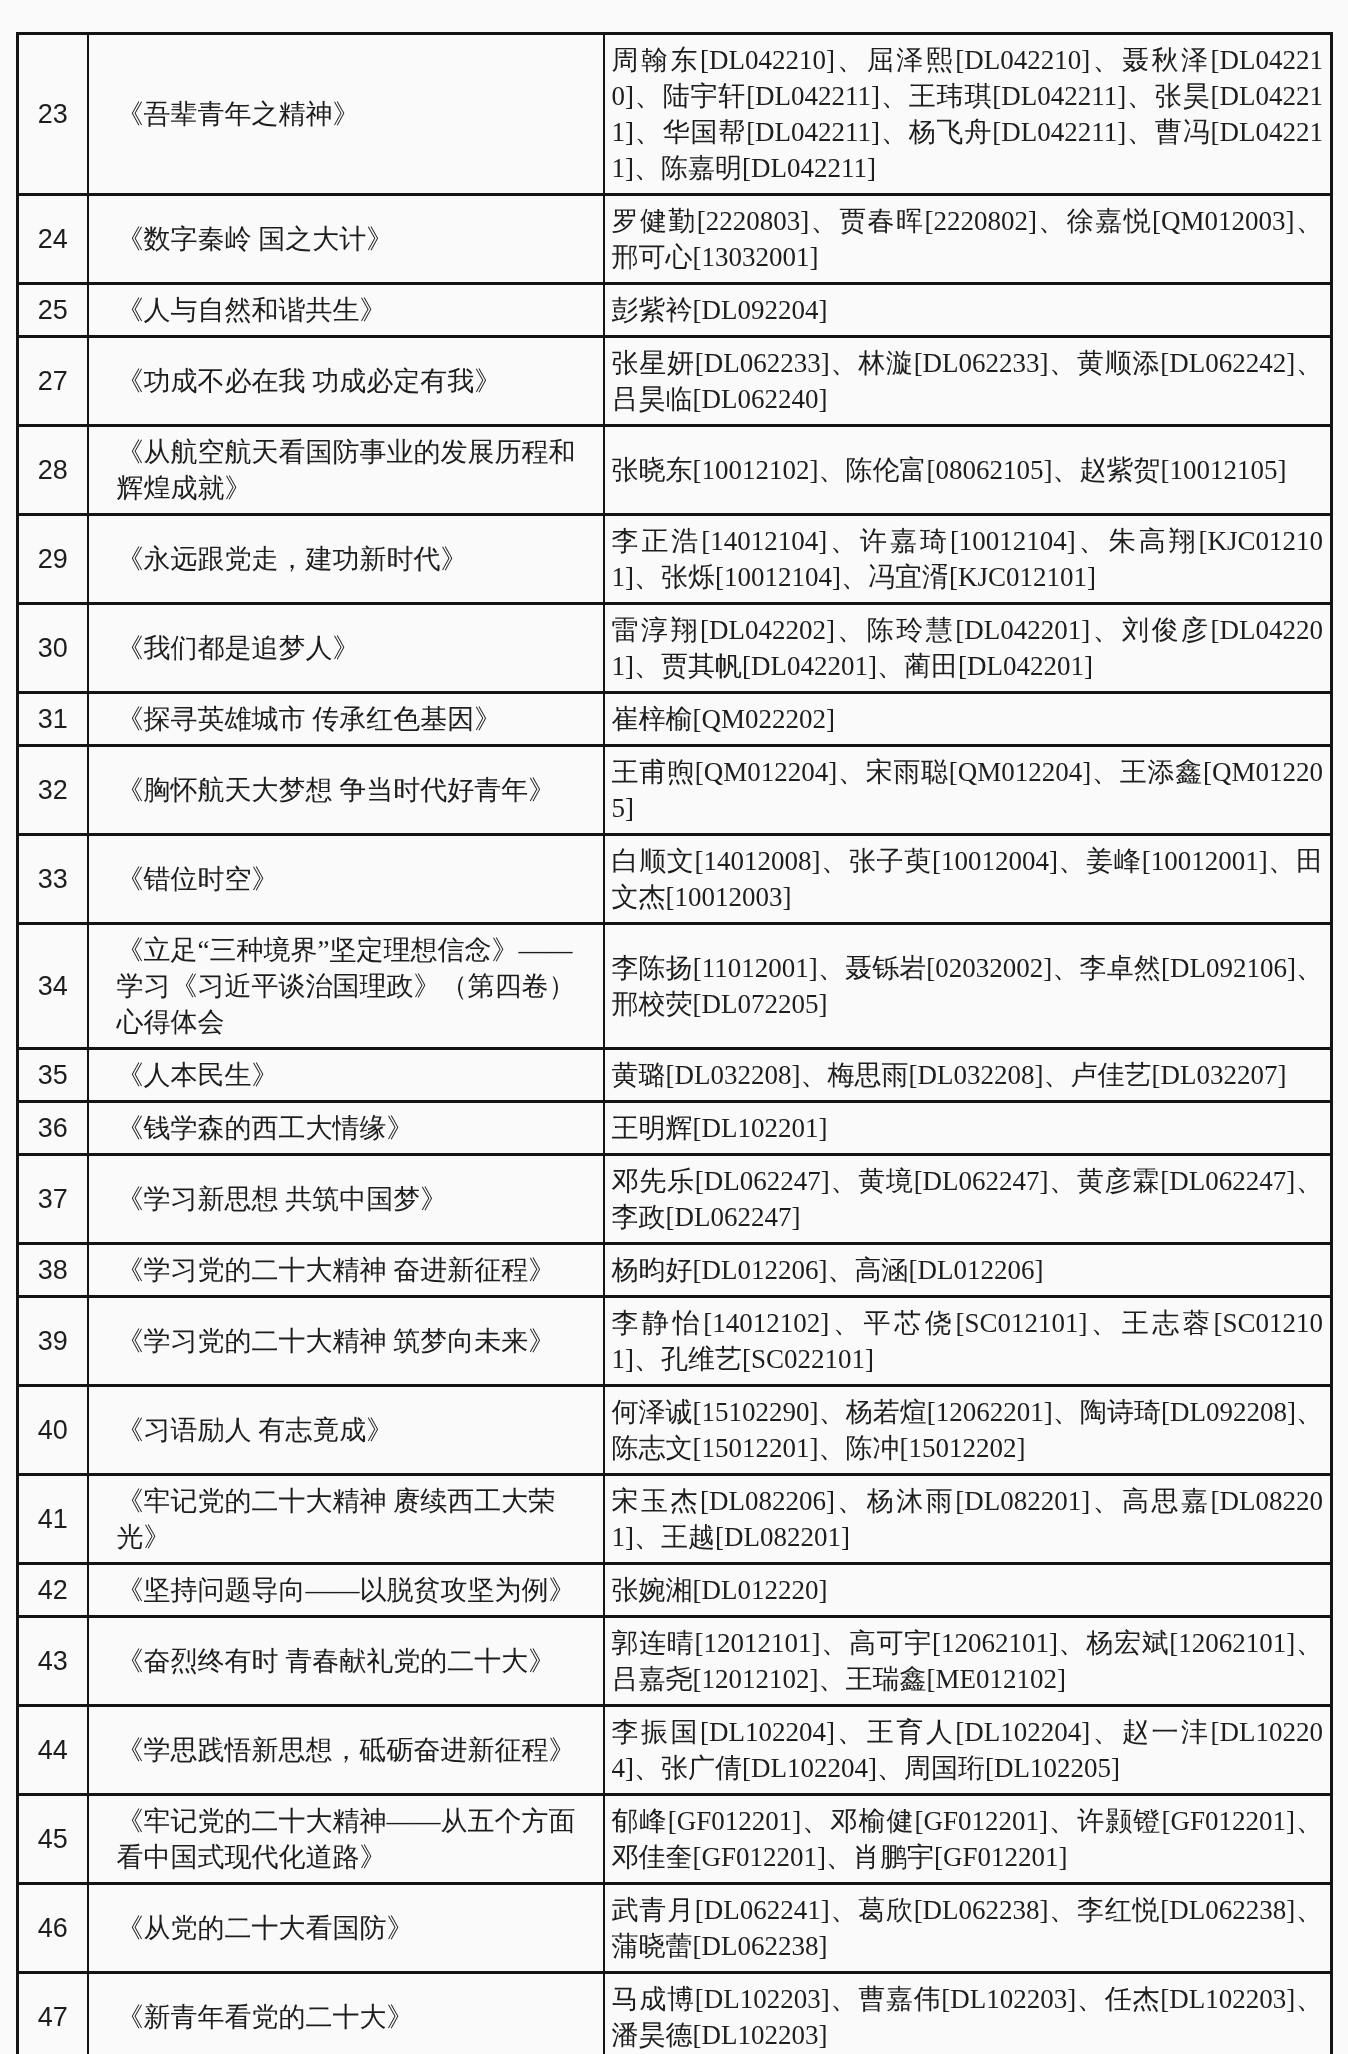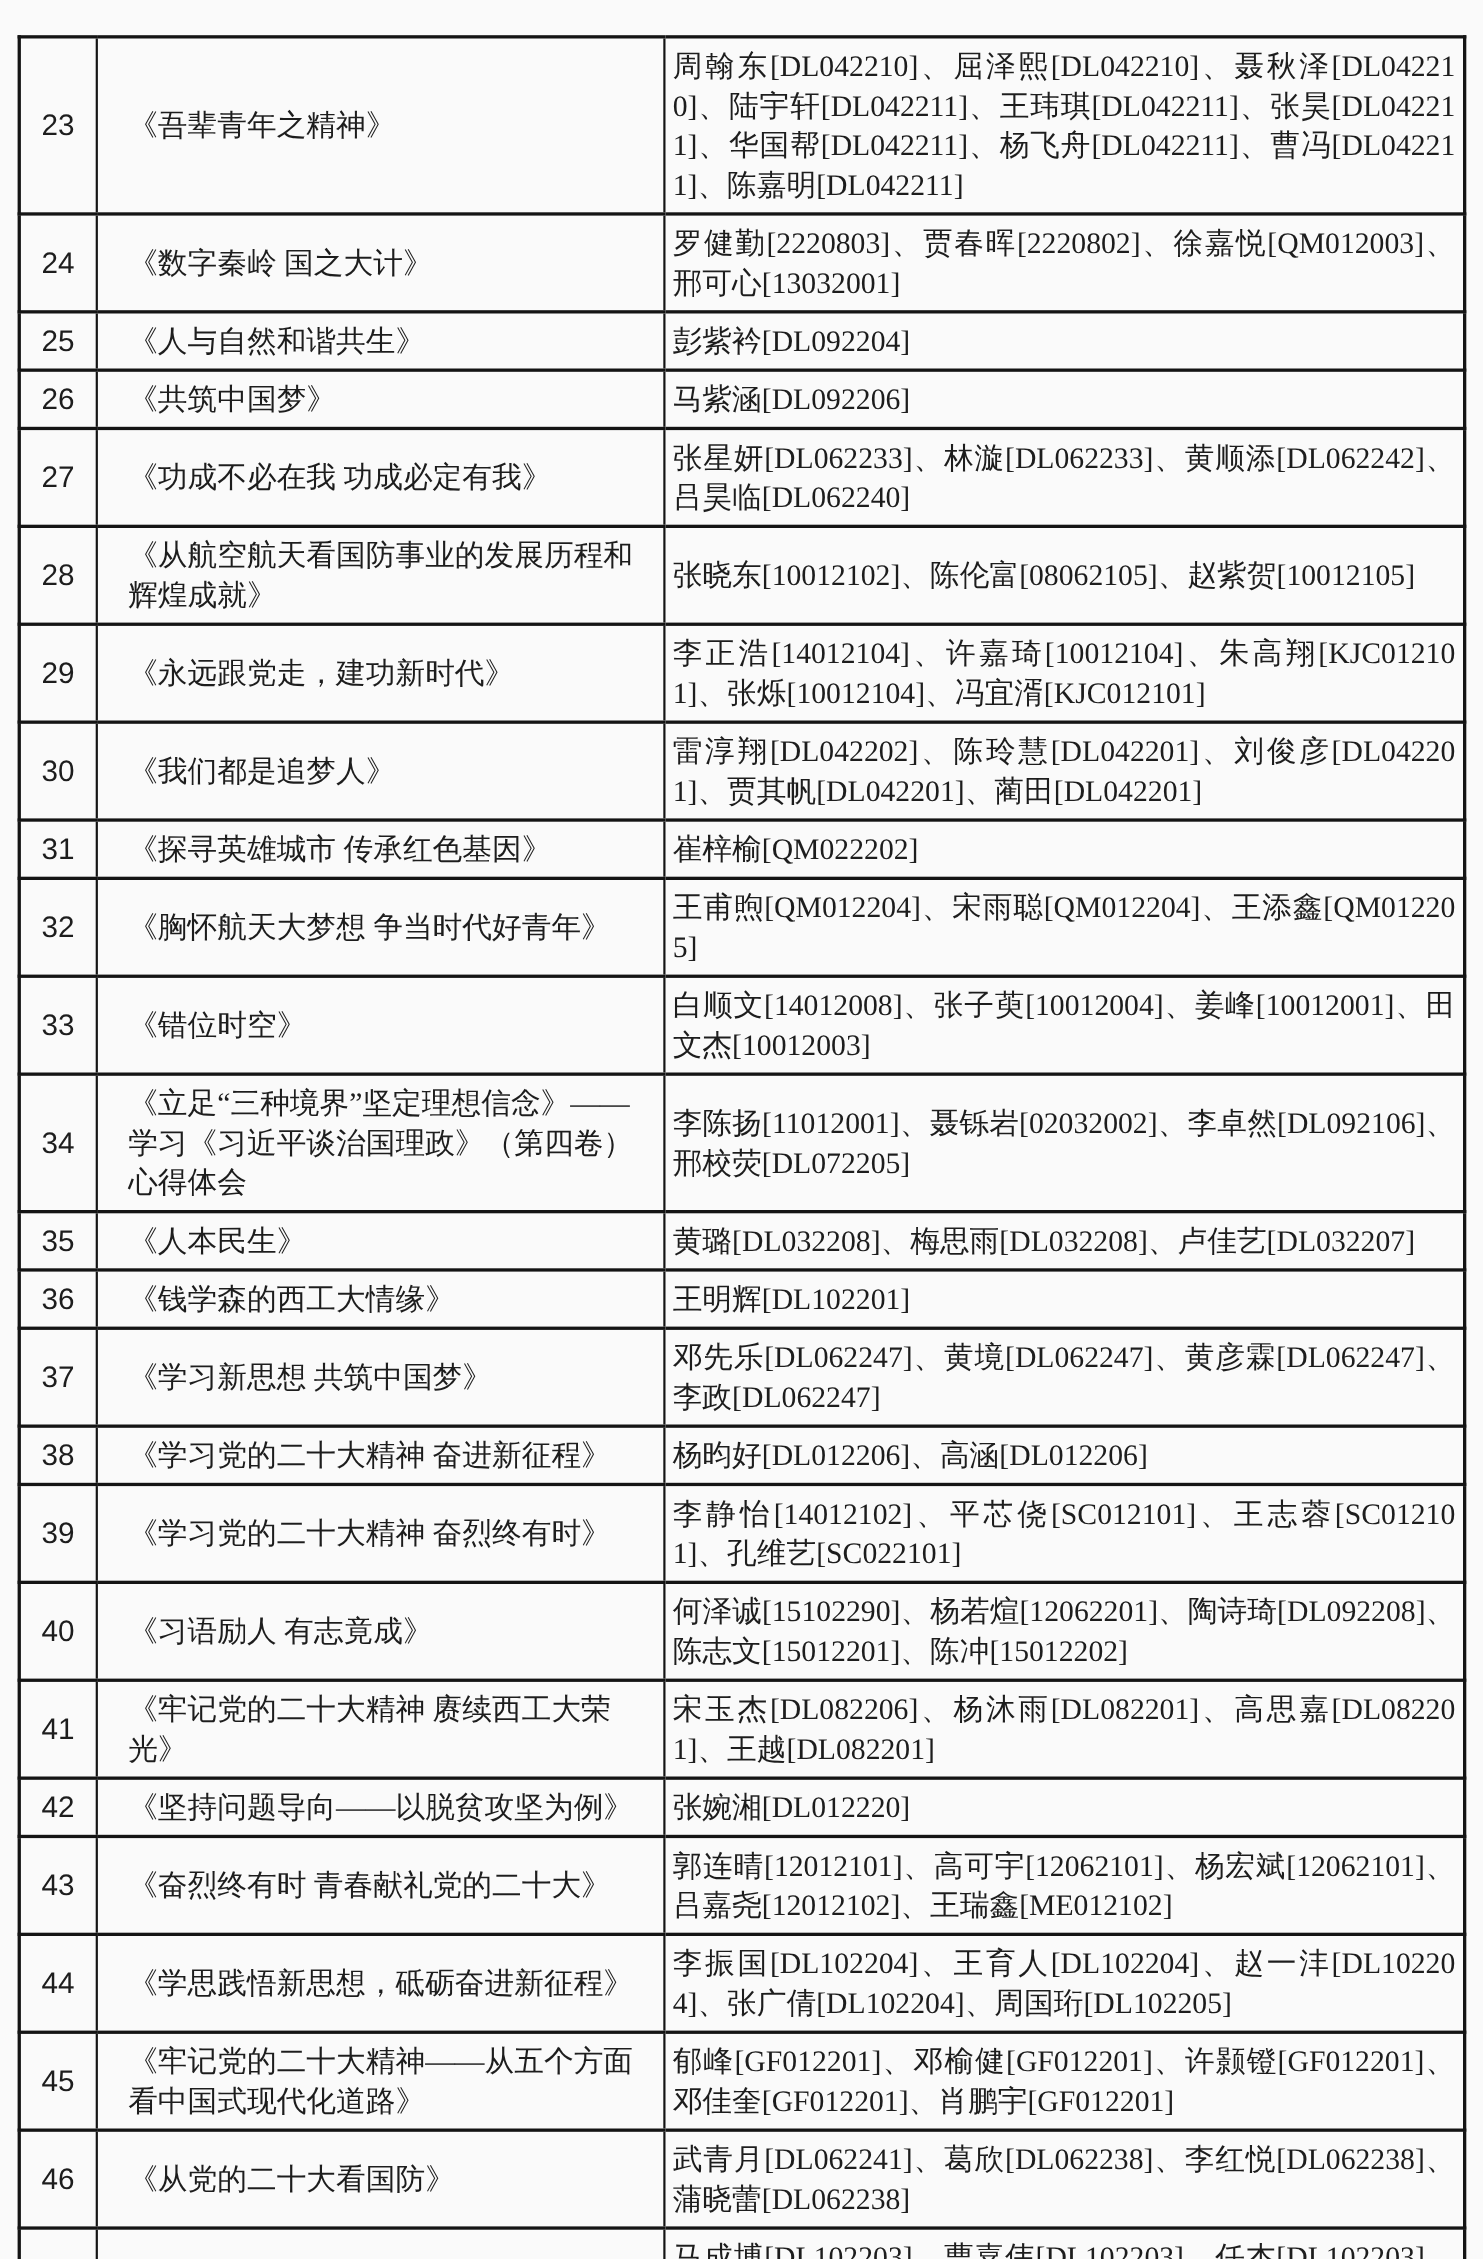--- a/index.html
+++ b/index.html
@@ -70,25 +70,20 @@
         <td class="cell-no">24</td>
         <td class="cell-title">《数字秦岭 国之大计》</td>
         <td class="cell-members">罗健勤[2220803]、贾春晖[2220802]、徐嘉悦[QM012003]、邢可心[13032001]</td>
       </tr>
       <tr>
         <td class="cell-no">25</td>
         <td class="cell-title">《人与自然和谐共生》</td>
         <td class="cell-members">彭紫衿[DL092204]</td>
       </tr>
       <tr>
-        <td class="cell-no">26</td>
-        <td class="cell-title">《共筑中国梦》</td>
-        <td class="cell-members">马紫涵[DL092206]</td>
-      </tr>
-      <tr>
         <td class="cell-no">27</td>
         <td class="cell-title">《功成不必在我 功成必定有我》</td>
         <td class="cell-members">张星妍[DL062233]、林漩[DL062233]、黄顺添[DL062242]、吕昊临[DL062240]</td>
       </tr>
       <tr>
         <td class="cell-no">28</td>
         <td class="cell-title">《从航空航天看国防事业的发展历程和辉煌成就》</td>
         <td class="cell-members">张晓东[10012102]、陈伦富[08062105]、赵紫贺[10012105]</td>
       </tr>
       <tr>
@@ -136,21 +131,21 @@
         <td class="cell-title">《学习新思想 共筑中国梦》</td>
         <td class="cell-members">邓先乐[DL062247]、黄境[DL062247]、黄彦霖[DL062247]、李政[DL062247]</td>
       </tr>
       <tr>
         <td class="cell-no">38</td>
         <td class="cell-title">《学习党的二十大精神 奋进新征程》</td>
         <td class="cell-members">杨昀好[DL012206]、高涵[DL012206]</td>
       </tr>
       <tr>
         <td class="cell-no">39</td>
-        <td class="cell-title">《学习党的二十大精神 奋烈终有时》</td>
+        <td class="cell-title">《学习党的二十大精神 筑梦向未来》</td>
         <td class="cell-members">李静怡[14012102]、平芯侥[SC012101]、王志蓉[SC012101]、孔维艺[SC022101]</td>
       </tr>
       <tr>
         <td class="cell-no">40</td>
         <td class="cell-title">《习语励人 有志竟成》</td>
         <td class="cell-members">何泽诚[15102290]、杨若煊[12062201]、陶诗琦[DL092208]、陈志文[15012201]、陈冲[15012202]</td>
       </tr>
       <tr>
         <td class="cell-no">41</td>
         <td class="cell-title">《牢记党的二十大精神 赓续西工大荣光》</td>

